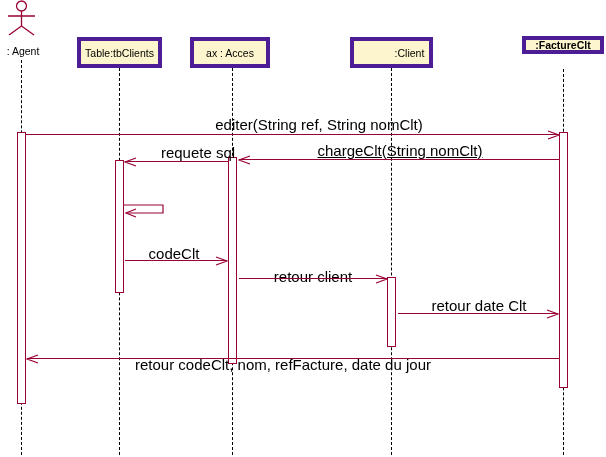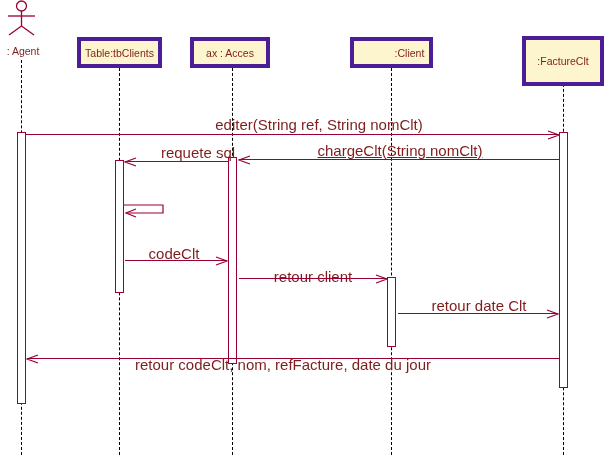--- a/index.html
+++ b/index.html
@@ -1,18 +1,18 @@
 <!DOCTYPE html>
 <html><head>
 <meta charset="utf-8">
 <style>
   html,body{margin:0;padding:0;background:#ffffff;}
   .canvas{
     position:relative;width:606px;height:457px;background:#ffffff;
-    font-family:"Liberation Sans",sans-serif;color:#7f1d1d;overflow:hidden;
+    font-family:"Liberation Sans",sans-serif;color:#000000;overflow:hidden;border-radius:22px;
   }
   .obj-box{
     position:absolute;box-sizing:border-box;
     background:#FCF5CD;border:4px solid #4c1d95;
     display:flex;align-items:center;justify-content:center;
     font-size:10.5px;white-space:nowrap;
   }
   .lifeline{
     position:absolute;width:0;border-left:1px dashed #000000;
   }
@@ -63,21 +63,21 @@
 
   <div class="obj-box" style="left:77px;top:37px;width:85px;height:31px;">
     <span>Table:tbClients</span>
   </div>
   <div class="obj-box" style="left:190px;top:37px;width:80px;height:31px;">
     <span>ax : Acces</span>
   </div>
   <div class="obj-box" style="left:350px;top:37px;width:83px;height:31px;padding-left:36px;">
     <span>:Client</span>
   </div>
-  <div class="obj-box" style="left:522px;top:36px;width:82px;height:50px;">
+  <div class="obj-box" style="left:522px;top:36px;width:82px;height:18px;font-weight:bold;">
     <span>:FactureClt</span>
   </div>
 
   <div class="msg-label" style="left:319px;top:116px;">editer(String ref, String nomClt)</div>
   <div class="msg-line" style="left:26px;top:134px;width:533px;"></div>
   <svg class="arrow" style="left:547px;top:130px;" width="13" height="10" viewBox="0 0 13 10">
     <polyline points="1,1 12,5 1,9" fill="none" stroke="#990033" stroke-width="1.3"></polyline>
   </svg>
 
   <div class="msg-label" style="left:400px;top:142px;text-decoration:underline;">chargeClt(String nomClt)</div>

